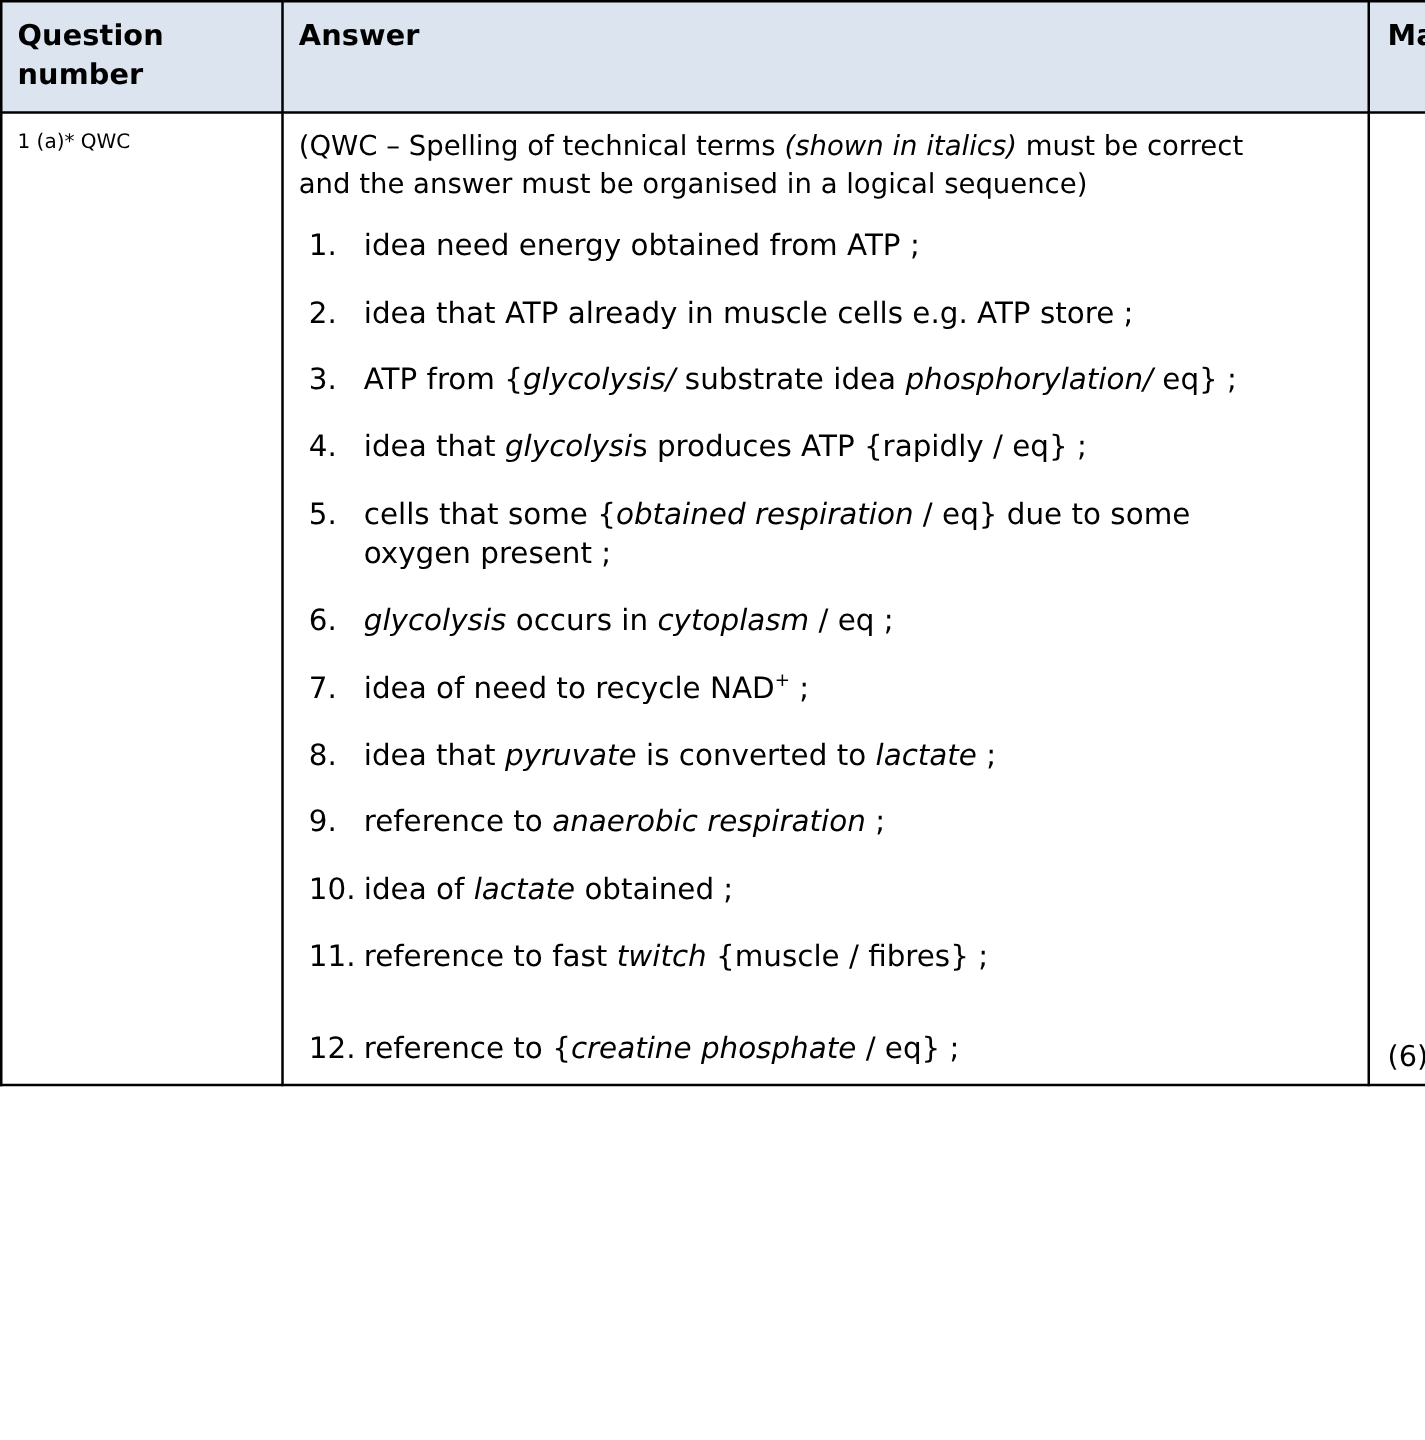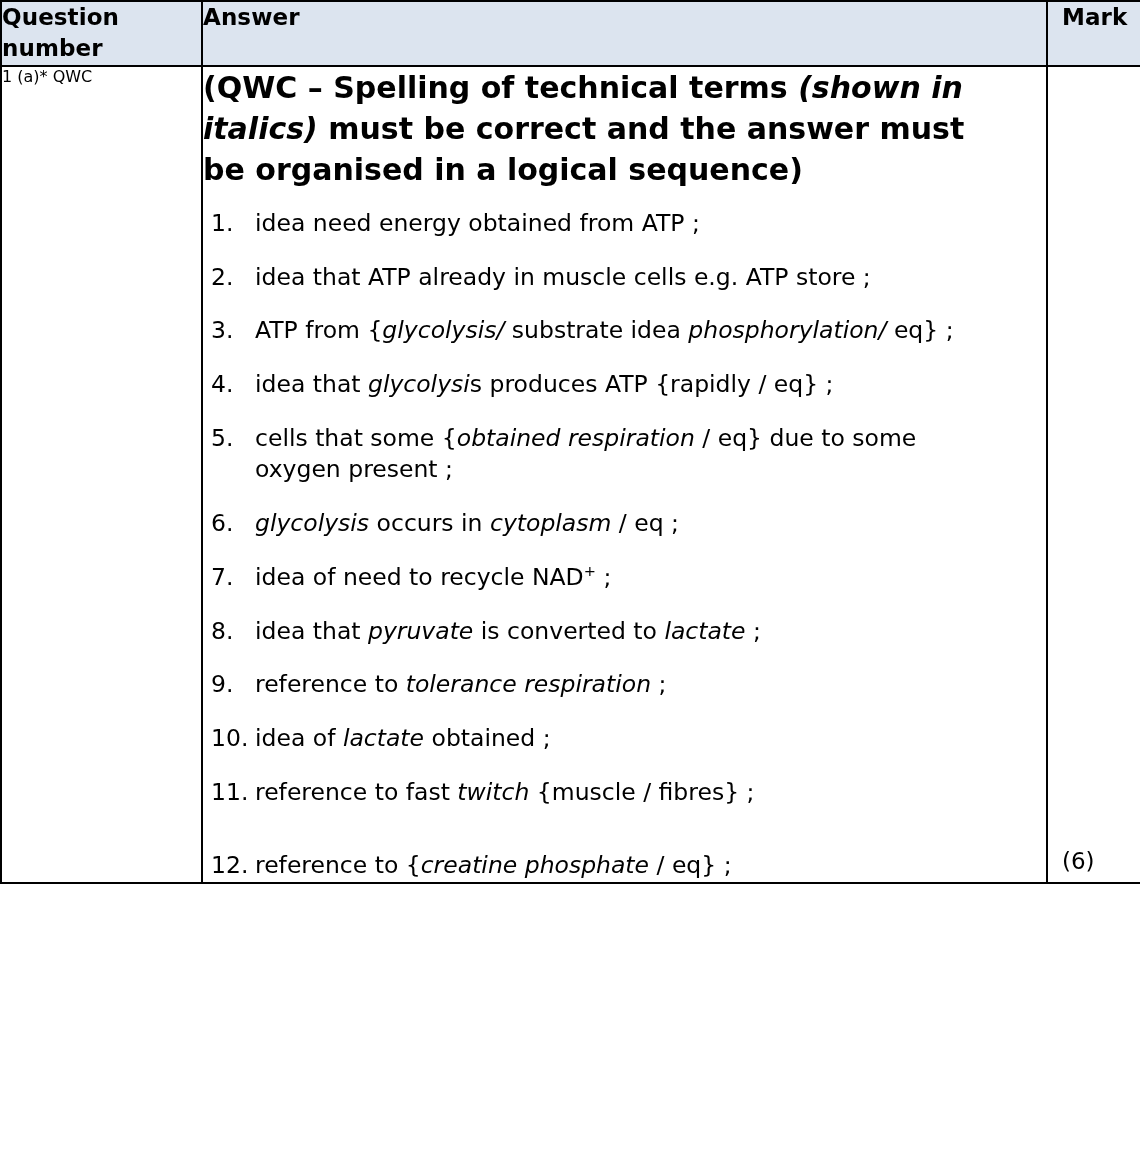--- a/index.html
+++ b/index.html
@@ -18,21 +18,21 @@
   .markscheme-table {
     width: 1140px;
     border-collapse: collapse;
     table-layout: fixed;
   }
 
   .markscheme-table td,
   .markscheme-table th {
     border: 2px solid #000000;
     vertical-align: top;
-    padding: 0;
+    padding: 12px;
     text-align: left;
   }
 
   
   .col-qnum { width: 199px; }
   .col-answer { width: 843px; }
   .col-mark  { width: 98px; }
 
   
   .head-cell {
@@ -66,22 +66,22 @@
   }
   .mark-value {
     position: absolute;
     left: 14px;
     bottom: 8px;
     font-size: 23px;
   }
 
   
   .qwc-note {
-    font-weight: bold;
-    font-size: 30px;
+    font-weight: normal;
+    font-size: 22px;
     line-height: 1.37;
     margin: 0 0 10px 0;
     max-width: 800px;
   }
   .qwc-note i { font-style: italic; }
 
   
   .points {
     list-style: none;
     margin: 0;
@@ -164,21 +164,21 @@
             <li>
               <span class="pt-num">7.</span>
               <span class="pt-text"><span>idea of need to recycle NAD</span><sup>+</sup><span> ;</span></span>
             </li>
             <li>
               <span class="pt-num">8.</span>
               <span class="pt-text"><span>idea that </span><i>pyruvate</i><span> is converted to </span><i>lactate</i><span> ;</span></span>
             </li>
             <li>
               <span class="pt-num">9.</span>
-              <span class="pt-text"><span>reference to </span><i>tolerance respiration</i><span> ;</span></span>
+              <span class="pt-text"><span>reference to </span><i>anaerobic respiration</i><span> ;</span></span>
             </li>
             <li>
               <span class="pt-num">10.</span>
               <span class="pt-text"><span>idea of </span><i>lactate</i><span> obtained ;</span></span>
             </li>
             <li>
               <span class="pt-num">11.</span>
               <span class="pt-text"><span>reference to fast </span><i>twitch</i><span> {muscle / fibres} ;</span></span>
             </li>
             <li>

